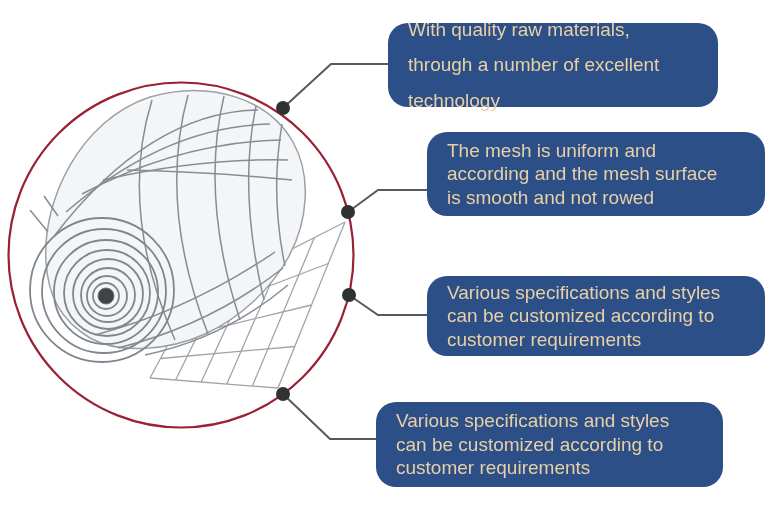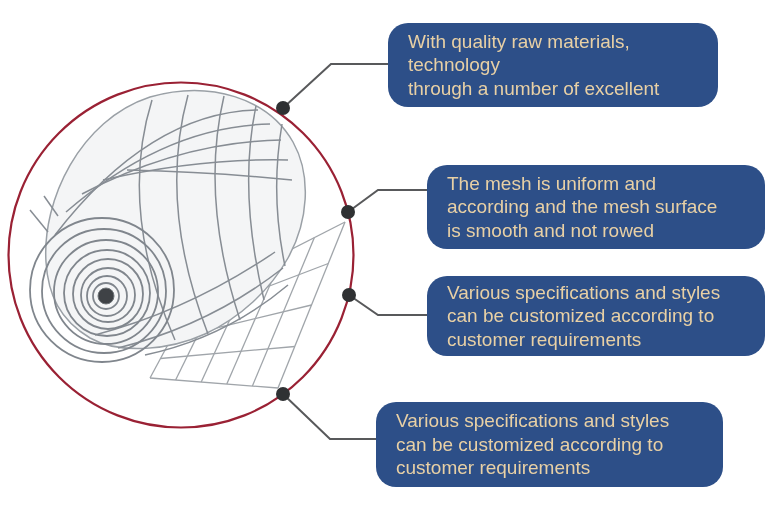--- a/index.html
+++ b/index.html
@@ -94,27 +94,27 @@
     </g>
 
     <g>
       <circle class="dot" cx="283" cy="108" r="7"></circle>
       <circle class="dot" cx="348" cy="212" r="7"></circle>
       <circle class="dot" cx="349" cy="295" r="7"></circle>
       <circle class="dot" cx="283" cy="394" r="7"></circle>
     </g>
   </svg>
 
-  <div class="callout" style="left:388px;top:23px;width:330px;height:84px;">
+  <div class="callout" style="left:388px;top:23px;width:330px;height:84px;gap:12px;">
     <div class="tline">With quality raw materials,</div>
+    <div class="tline">through a number of excellent</div>
     <div class="tline">technology</div>
-    <div class="tline">through a number of excellent</div>
   </div>
 
-  <div class="callout" style="left:427px;top:165px;width:338px;height:84px;">
+  <div class="callout" style="left:427px;top:132px;width:338px;height:84px;">
     <div class="tline">The mesh is uniform and</div>
     <div class="tline">according and the mesh surface</div>
     <div class="tline">is smooth and not rowed</div>
   </div>
 
   <div class="callout" style="left:427px;top:276px;width:338px;height:80px;">
     <div class="tline">Various specifications and styles</div>
     <div class="tline">can be customized according to</div>
     <div class="tline">customer requirements</div>
   </div>

